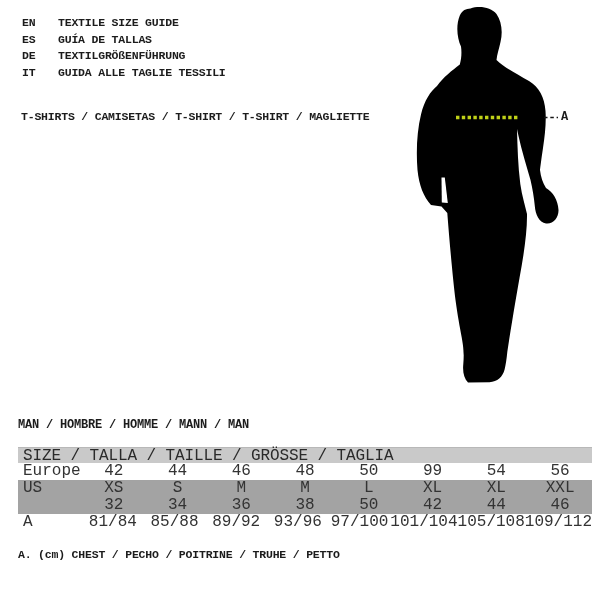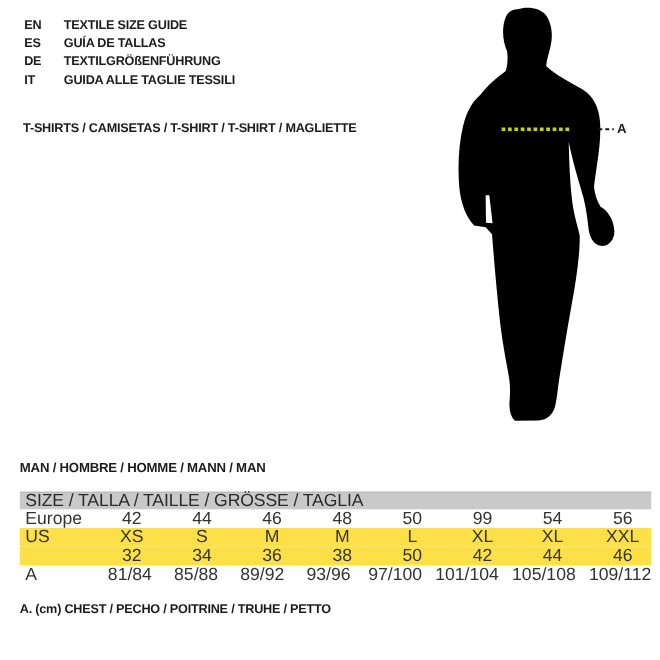--- a/index.html
+++ b/index.html
@@ -3,21 +3,21 @@
 <meta charset="utf-8">
 <style>
   * { margin: 0; padding: 0; box-sizing: border-box; }
   html, body { background: #ffffff; }
   .canvas {
     position: relative;
     width: 600px;
     height: 600px;
     background: #ffffff;
     overflow: hidden;
-    font-family: Liberation Sans, sans-serif;
+    font-family: Liberation Mono, monospace;
     color: #1c1c1c;
   }
   
   .lang-block {
     position: absolute;
     left: 22px;
     top: 15px;
   }
   .lang-row {
     display: flex;
@@ -83,23 +83,22 @@
     background: #c9c9c9;
     border-top: 1px solid #b8b8b8;
     padding-left: 5px;
     color: #2a2a2a;
     letter-spacing: -0.1px;
   }
   .t-row {
     display: flex;
     height: 17px;
     line-height: 17px;
-    gap: 12px;
-  }
-  .t-row.gray { background: #fde047; }
+  }
+  .t-row.gray { background: #a3a3a3; }
   .t-label {
     width: 64px;
     padding-left: 5px;
     text-align: left;
   }
   .t-cell {
     flex: 1;
     text-align: center;
   }
   

